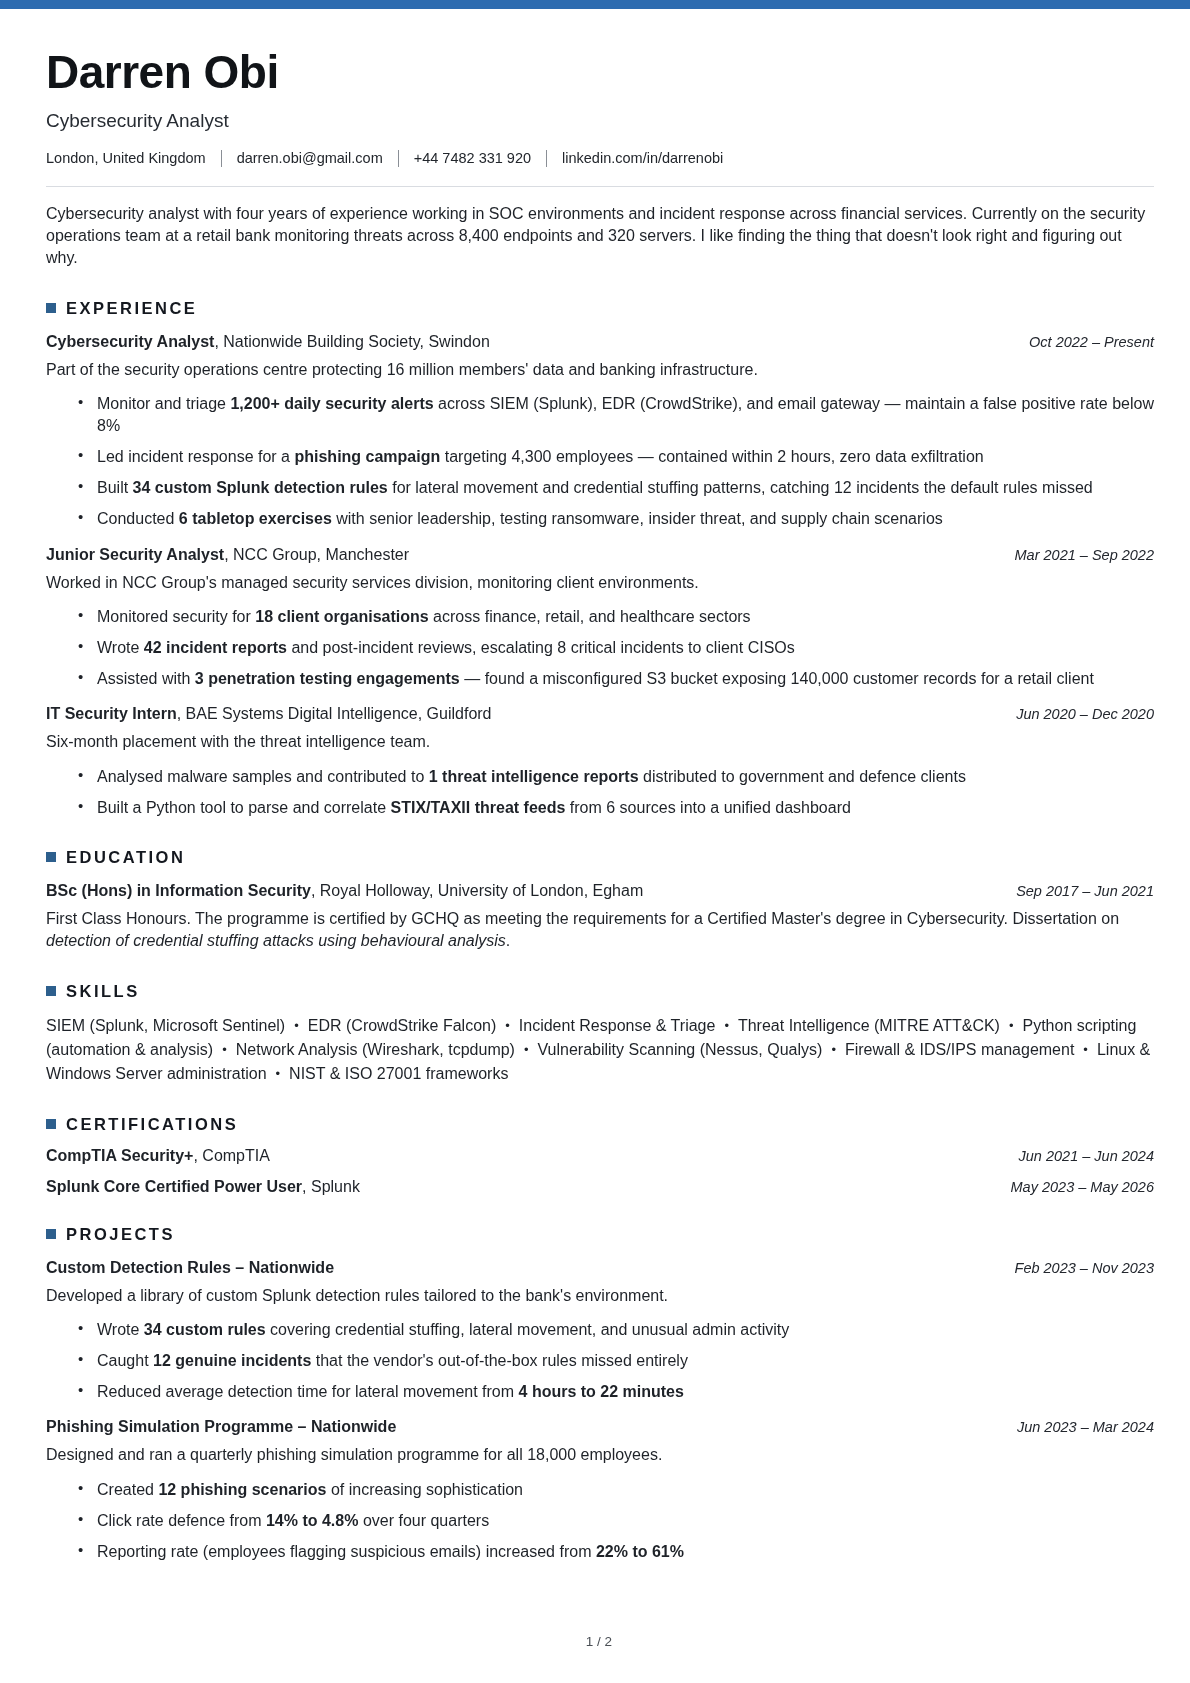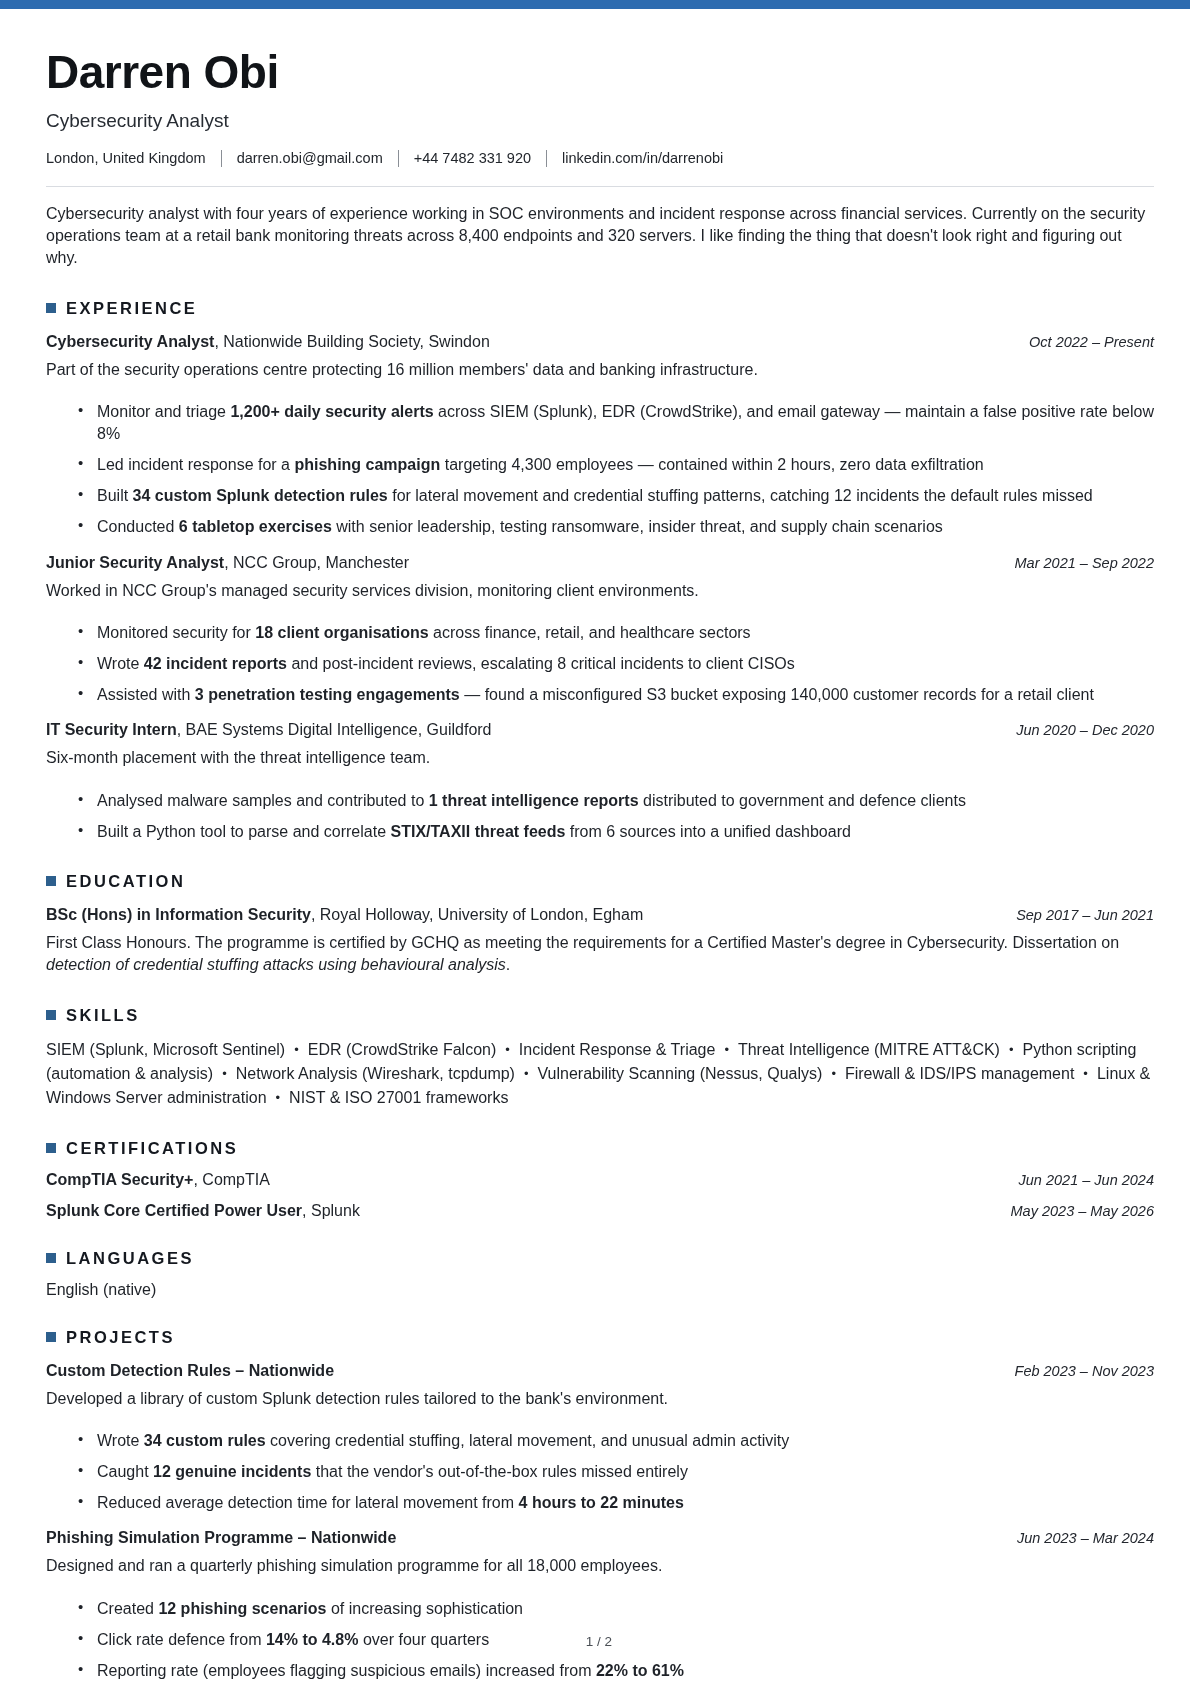--- a/index.html
+++ b/index.html
@@ -31,21 +31,21 @@
 
   .entry { margin-top: 15px; }
   .entry-head { display: flex; justify-content: space-between; align-items: baseline; }
   .entry-title { font-size: 16px; color: #1e2228; }
   .entry-date { font-style: italic; font-size: 14.5px; color: #23272e; white-space: nowrap; margin-left: 24px; text-align: right; }
   .entry-sub { font-size: 16px; margin-top: 8px; line-height: 1.4; }
 
   .b { font-weight: 700; }
   .i { font-style: italic; }
 
-  ul.bullets { list-style: none; margin-top: 20px; padding-left: 30px; }
+  ul.bullets { list-style: none; margin-top: 12px; padding-left: 30px; }
   ul.bullets li { position: relative; padding-left: 21px; font-size: 16px; line-height: 1.38; margin-bottom: 9px; }
   ul.bullets li::before { content: "•"; position: absolute; left: 2px; top: -1px; font-size: 15px; }
 
   .skills-text { font-size: 16px; line-height: 1.5; margin-top: 13px; }
   .skills-text .dotsep { display: inline-block; margin: 0 9px; font-size: 13px; vertical-align: 1px; }
 
   .cert-entry { margin-top: 13px; }
   .plain-text { font-size: 16px; margin-top: 13px; }
 
   .footer { position: absolute; bottom 34px; bottom: 34px; left: 4px; width: 100%; text-align: center; font-size: 13.5px; color: #4a4f55; }
@@ -146,27 +146,20 @@
         <div class="entry cert-entry">
           <div class="entry-head">
             <div class="entry-title"><span class="b ">Splunk Core Certified Power User</span><span>, Splunk</span></div>
             <div class="entry-date">May 2023 – May 2026</div>
           </div>
         </div>
       </div>
       <div class="section">
         <div class="sec-head">
           <span class="sec-square" style="background: rgb(45, 95, 141);"></span>
-          <span class="sec-label">LANGUAGES</span>
-        </div>
-        <p class="plain-text">English (native)</p>
-      </div>
-      <div class="section">
-        <div class="sec-head">
-          <span class="sec-square" style="background: rgb(45, 95, 141);"></span>
           <span class="sec-label">PROJECTS</span>
         </div>
         <div class="entry">
           <div class="entry-head">
             <div class="entry-title"><span class="b ">Custom Detection Rules – Nationwide</span></div>
             <div class="entry-date">Feb 2023 – Nov 2023</div>
           </div>
           <p class="entry-sub"><span>Developed a library of custom Splunk detection rules tailored to the bank's environment.</span></p>
           <ul class="bullets">
             <li><span>Wrote </span><span class="b ">34 custom rules</span><span> covering credential stuffing, lateral movement, and unusual admin activity</span></li>

